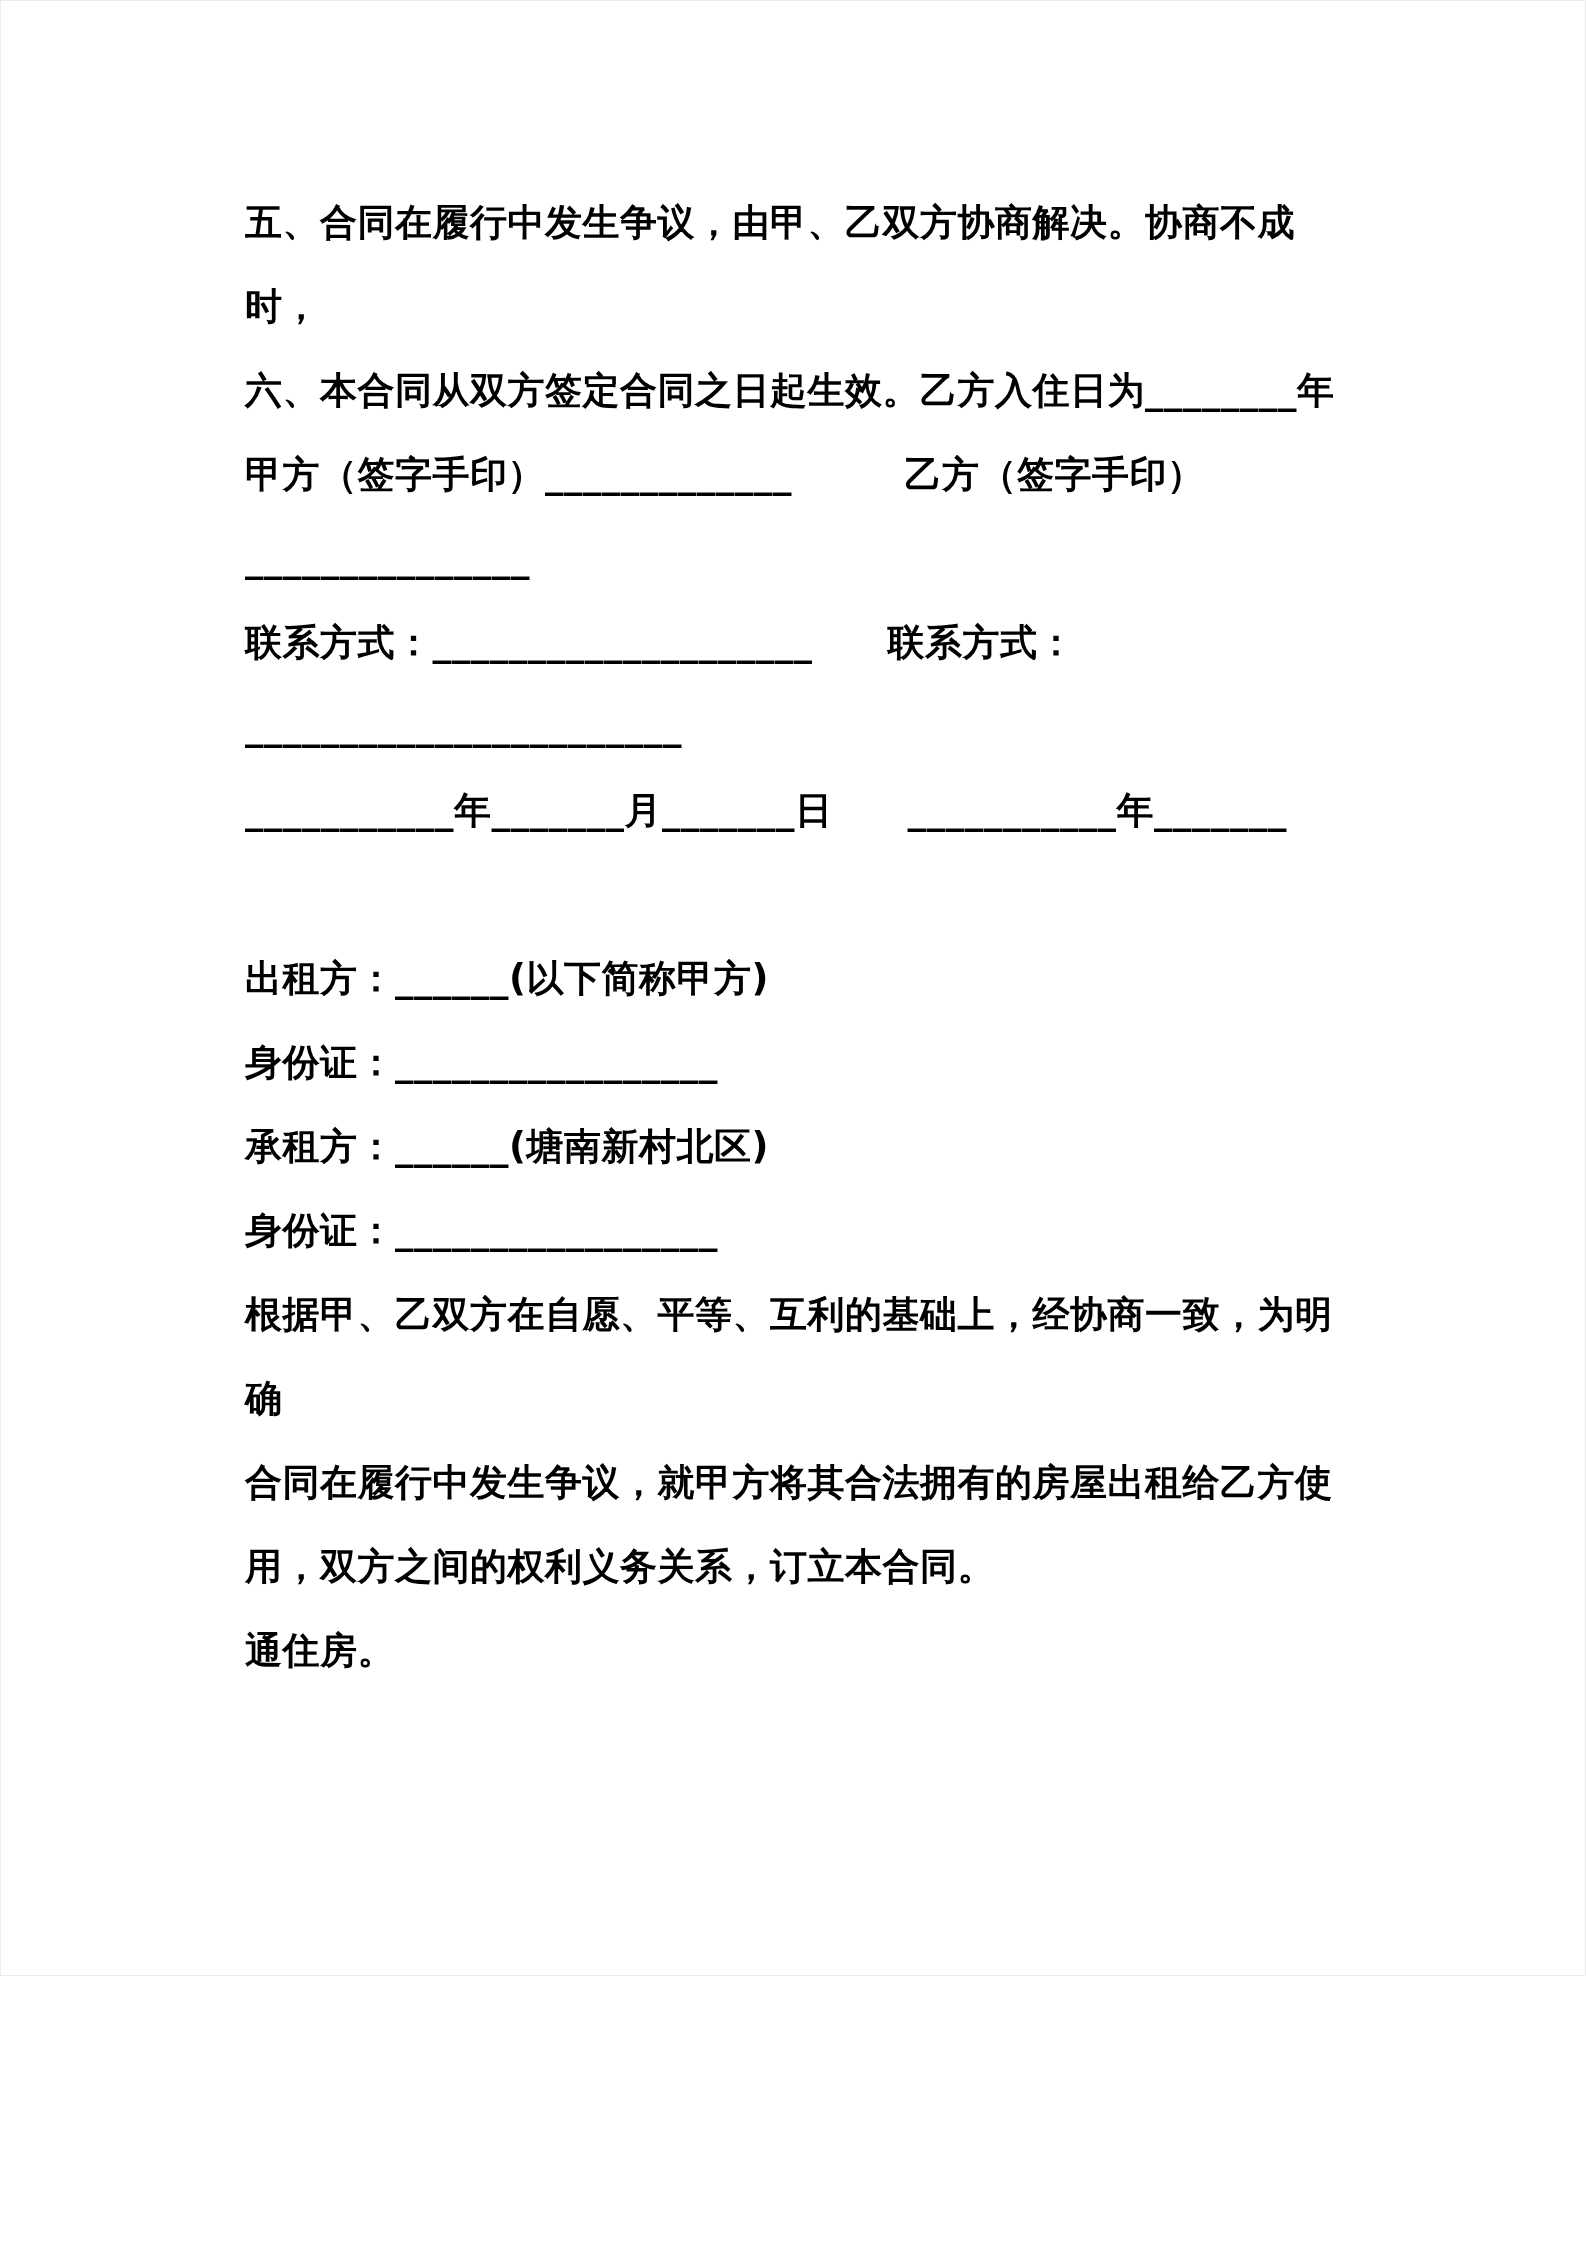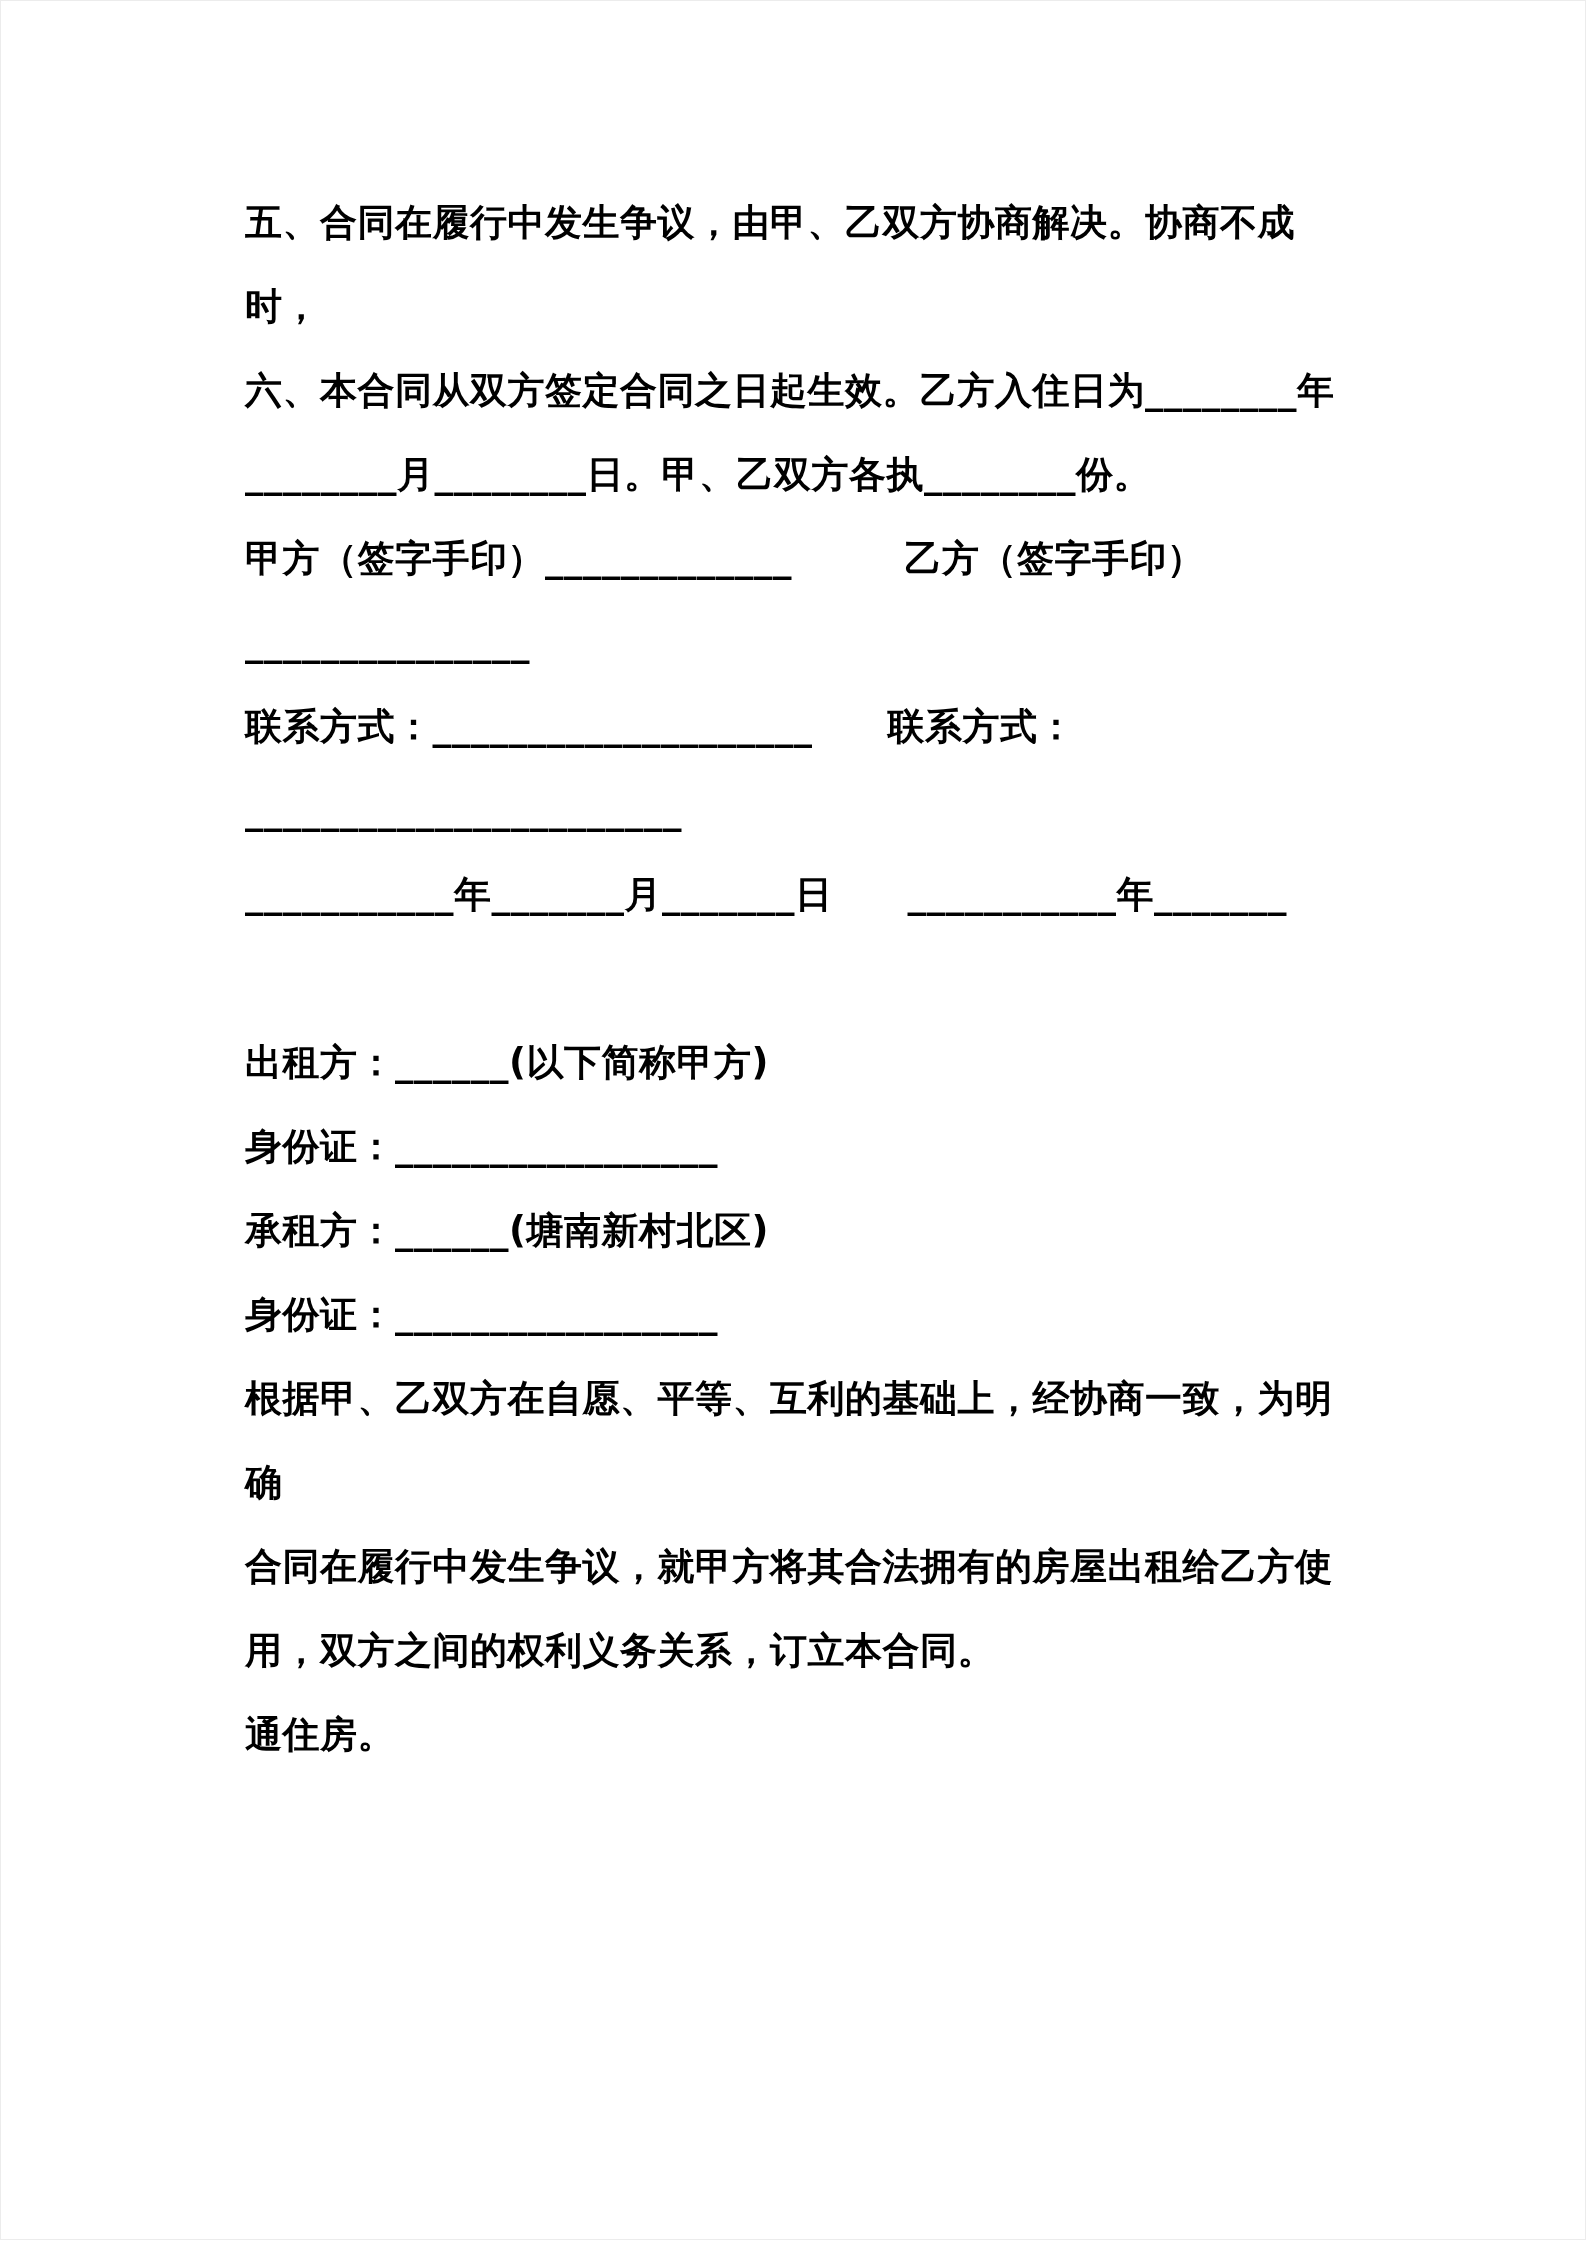--- a/index.html
+++ b/index.html
@@ -6,21 +6,21 @@
     margin: 0;
     padding: 0;
     background: #ffffff;
   }
   body {
     font-family: "DejaVu Sans", "Liberation Sans", sans-serif;
   }
   .page {
     position: relative;
     width: 1586px;
-    height: 2240px;
+    height: 1976px;
     background: #ffffff;
     box-sizing: border-box;
     border: 1px solid #ececec;
     overflow: hidden;
   }
   .content {
     position: absolute;
     top: 180px;
     left: 244px;
     right: 222px;
@@ -37,21 +37,20 @@
     word-break: break-all;
   }
 </style>
 </head>
 <body>
 
 <div class="page">
   <div class="content">
     <p class="line">五、合同在履行中发生争议，由甲、乙双方协商解决。协商不成时，</p>
     <p class="line">六、本合同从双方签定合同之日起生效。乙方入住日为________年</p>
-    <p class="line">________月________日。甲、乙双方各执________份。</p>
     <p class="line">甲方（签字手印）_____________　　　乙方（签字手印）</p>
     <p class="line">_______________</p>
     <p class="line">联系方式：____________________　　联系方式：</p>
     <p class="line">_______________________</p>
     <p class="line">___________年_______月_______日　　___________年_______</p>
     <p class="line"></p>
     <p class="line">出租方：______(以下简称甲方)</p>
     <p class="line">身份证：_________________</p>
     <p class="line">承租方：______(塘南新村北区)</p>
     <p class="line">身份证：_________________</p>

